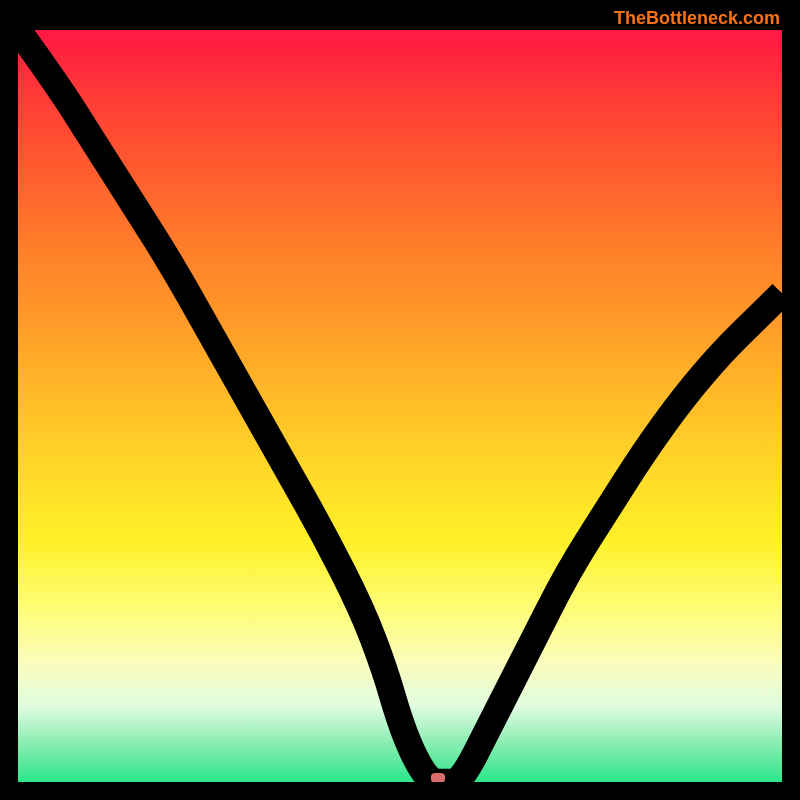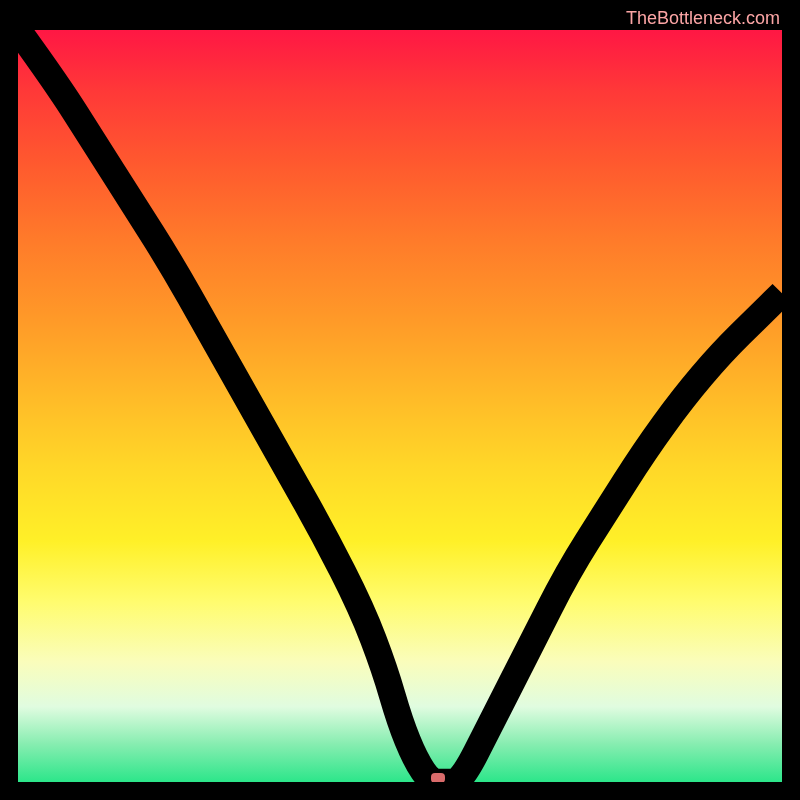--- a/index.html
+++ b/index.html
@@ -11,23 +11,23 @@
       width: 800px;
       height: 800px;
       background: #000;
       position: relative;
       font-family: Arial, sans-serif;
     }
     .watermark {
       position: absolute;
       top: 8px;
       right: 20px;
-      color: #fca5a5;
+      color: #f97316;
       font-size: 18px;
-      font-weight: 400;
+      font-weight: 700;
       z-index: 10;
     }
     .chart-area {
       position: absolute;
       left: 18px;
       top: 30px;
       right: 18px;
       bottom: 18px;
       overflow: hidden;
     }

